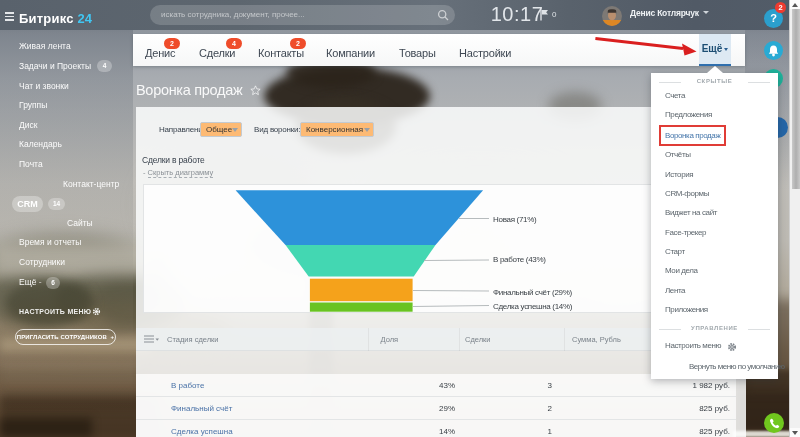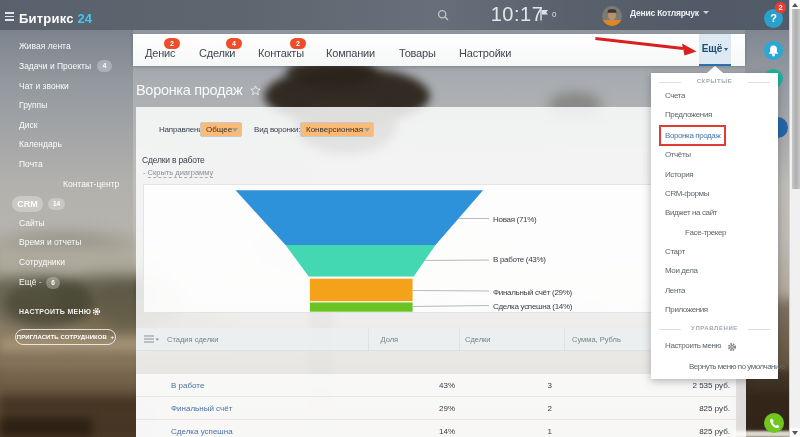--- a/index.html
+++ b/index.html
@@ -105,20 +105,21 @@
 <div class="abs" id="sideov"></div>
 <div class="abs" style="left:745px;top:30px;width:44px;height:160px;background:linear-gradient(180deg,rgba(88,96,110,0.30),rgba(88,96,110,0.12) 70%,rgba(88,96,110,0) 100%);"></div>
 
 <div class="abs" id="topbar">
   <div class="abs" id="burger" style="left:5px;top:12px;">
       <span></span>
       <span></span>
       <span></span>
     </div>
   <div class="abs" id="logo">Битрикс <b>24</b></div>
+  <div class="abs" id="search">искать сотрудника, документ, прочее...</div>
   <svg class="abs" style="left:437px;top:9px;" width="13" height="13" viewBox="0 0 13 13">
     <circle cx="5.2" cy="5.2" r="3.6" fill="none" stroke="rgba(255,255,255,0.6)" stroke-width="1.3"></circle>
     <line x1="8" y1="8" x2="11" y2="11" stroke="rgba(255,255,255,0.6)" stroke-width="1.3"></line>
   </svg>
   <div class="abs" id="time">10:17</div>
   <svg class="abs" style="left:540px;top:9px;" width="9" height="12" viewBox="0 0 9 12">
     <line x1="1" y1="0.5" x2="1" y2="11.5" stroke="#dfe3e7" stroke-width="1.4"></line>
     <path d="M2 1 L8 1 L6.2 3.2 L8 5.4 L2 5.4 Z" fill="#dfe3e7"></path>
   </svg>
   <div class="abs" style="left:552px;top:10px;font-size:8px;color:#dfe3e7;">0</div>
@@ -144,21 +145,21 @@
   <div class="sit" style="top:61px;">Задачи и Проекты</div>
   <div class="sbadge" style="left:97px;top:60px;width:15px;">4</div>
   <div class="sit" style="top:81px;">Чат и звонки</div>
   <div class="sit" style="top:100px;">Группы</div>
   <div class="sit" style="top:120px;">Диск</div>
   <div class="sit" style="top:139px;">Календарь</div>
   <div class="sit" style="top:159px;">Почта</div>
   <div class="sit" style="top:179px;padding-left:44px;">Контакт-центр</div>
   <div class="abs" id="crmpill" style="top:196px;">CRM</div>
   <div class="sbadge" style="left:48px;top:198px;width:17px;">14</div>
-  <div class="sit" style="top:218px;">Сайты</div>
+  <div class="sit" style="top:218px;margin-left:48px;">Сайты</div>
   <div class="sit" style="top:237px;">Время и отчеты</div>
   <div class="sit" style="top:257px;">Сотрудники</div>
   <div class="sit" style="top:277px;">Ещё <span style="opacity:0.7">-</span></div>
   <div class="sbadge" style="left:46px;top:277px;width:14px;">6</div>
   <div class="abs" id="setmenu" style="top:308px;">НАСТРОИТЬ МЕНЮ</div>
   <svg class="abs" style="left:92px;top:307px;" width="9" height="9" viewBox="0 0 11 11">
     <circle cx="5.5" cy="5.5" r="3.4" fill="none" stroke="rgba(255,255,255,0.9)" stroke-width="2" stroke-dasharray="1.7 1.05"></circle>
     <circle cx="5.5" cy="5.5" r="1.9" fill="rgba(255,255,255,0.9)"></circle>
   </svg>
   <div class="abs" id="invite">ПРИГЛАСИТЬ СОТРУДНИКОВ &nbsp;+</div>
@@ -225,21 +226,21 @@
     <div class="th" style="left:329px;">Сделки</div>
     <div class="th" style="left:436px;">Сумма, Рубль</div>
   <div class="abs" style="left:232px;top:0;width:1px;height:23px;background:rgba(0,0,0,0.05);"></div>
       <div class="abs" style="left:323px;top:0;width:1px;height:23px;background:rgba(0,0,0,0.05);"></div>
       <div class="abs" style="left:428px;top:0;width:1px;height:23px;background:rgba(0,0,0,0.05);"></div>
     </div>
   <div class="trow" style="top:46px;">
     <div class="stg">В работе</div>
       <div class="val" style="left:239px;width:80px;">43%</div>
       <div class="val" style="left:336px;width:80px;">3</div>
-      <div class="val" style="left:474px;width:120px;">2 535 руб.</div>
+      <div class="val" style="left:474px;width:120px;">1 982 руб.</div>
   </div>
   <div class="trow" style="top:69px;">
     <div class="stg">Финальный счёт</div>
       <div class="val" style="left:239px;width:80px;">29%</div>
       <div class="val" style="left:336px;width:80px;">2</div>
       <div class="val" style="left:474px;width:120px;">825 руб.</div>
   </div>
   <div class="trow" style="top:92px;height:18px;border-bottom:none;">
     <div class="stg">Сделка успешна</div>
       <div class="val" style="left:239px;width:80px;">14%</div>
@@ -261,21 +262,21 @@
 <div class="abs" id="panel">
   <div id="notch"></div>
   <div class="phead" style="top:5px;">СКРЫТЫЕ</div>
   <div class="pit" style="top:18px;">Счета</div>
   <div class="pit" style="top:37px;">Предложения</div>
   <div class="pit" style="top:58px;color:#4677ab;">Воронка продаж</div>
   <div class="pit" style="top:77px;">Отчёты</div>
   <div class="pit" style="top:97px;">История</div>
   <div class="pit" style="top:116px;">CRM-формы</div>
   <div class="pit" style="top:135px;">Виджет на сайт</div>
-  <div class="pit" style="top:155px;margin-left:20px;">Face-трекер</div>
+  <div class="pit" style="top:155px;">Face-трекер</div>
   <div class="pit" style="top:174px;">Старт</div>
   <div class="pit" style="top:193px;">Мои дела</div>
   <div class="pit" style="top:213px;">Лента</div>
   <div class="pit" style="top:232px;">Приложения</div>
   <div class="phead" style="top:252px;">УПРАВЛЕНИЕ</div>
   <div class="pit" style="top:268px;">Настроить меню</div>
   <svg class="abs" style="left:76px;top:269px;" width="10" height="10" viewBox="0 0 11 11">
     <circle cx="5.5" cy="5.5" r="3.4" fill="none" stroke="#7c838a" stroke-width="2" stroke-dasharray="1.7 1.05"></circle>
     <circle cx="5.5" cy="5.5" r="2.1" fill="#7c838a"></circle>
     <circle cx="5.5" cy="5.5" r="0.9" fill="#fff"></circle>

